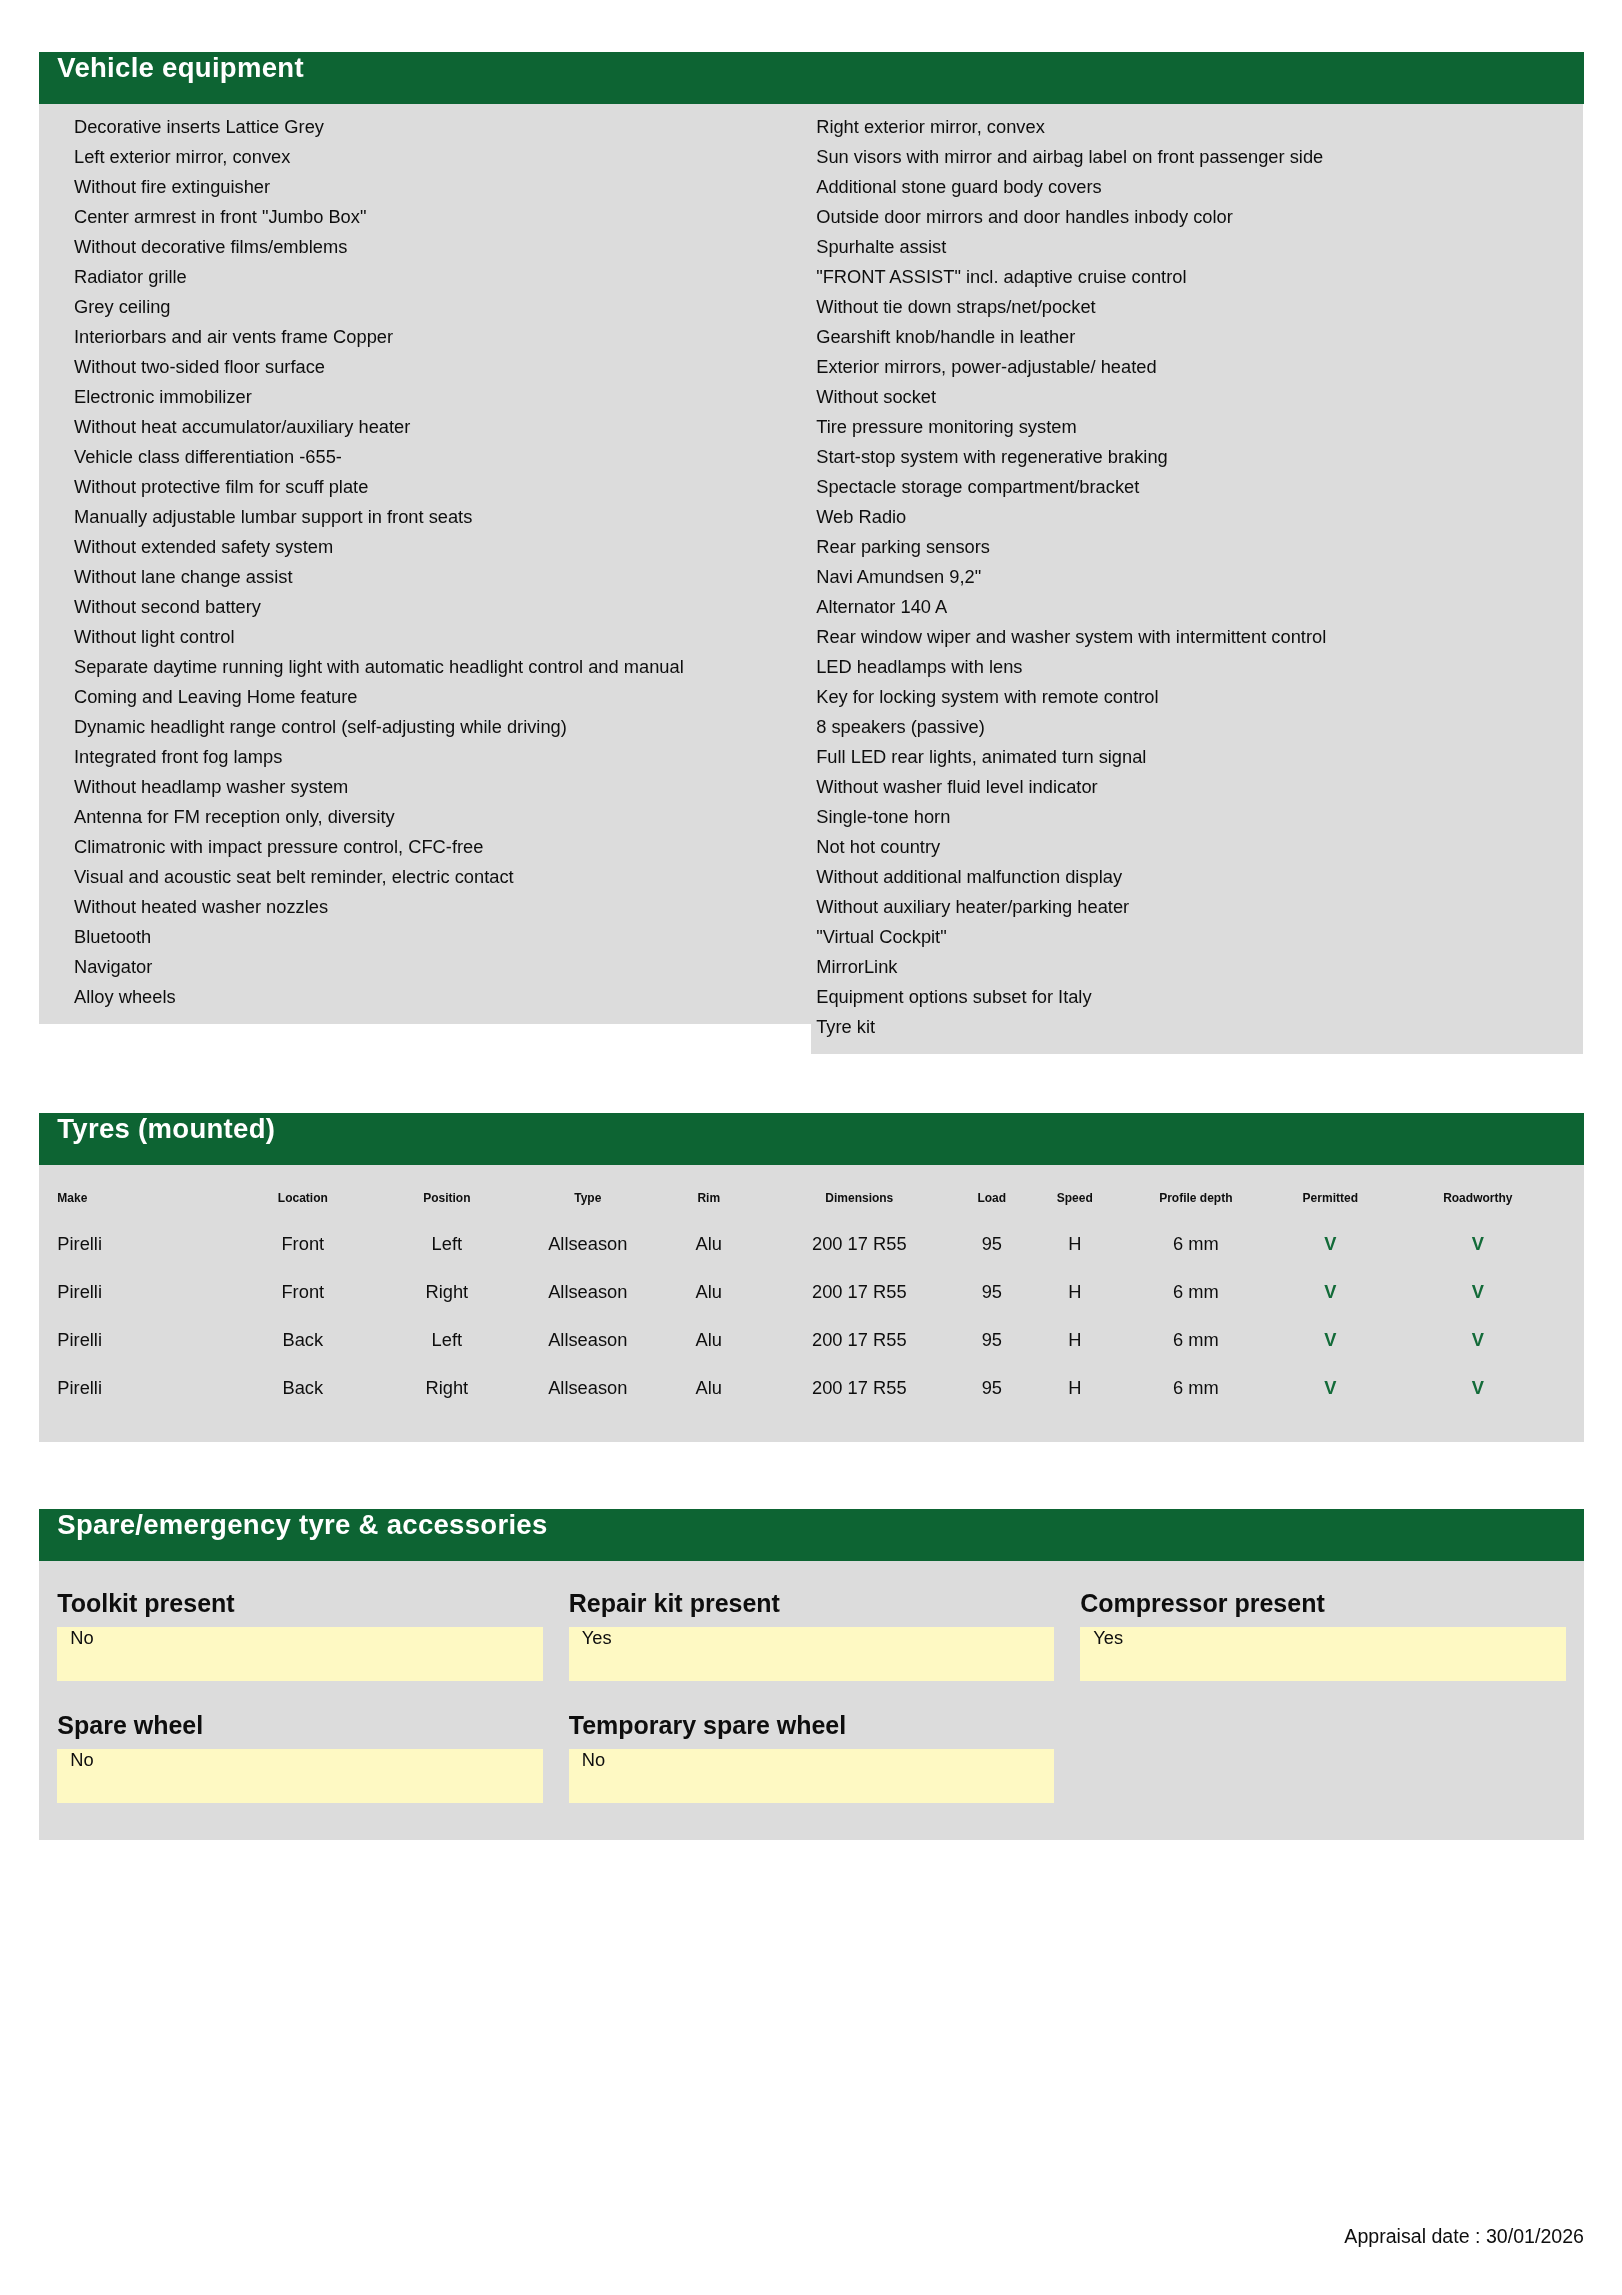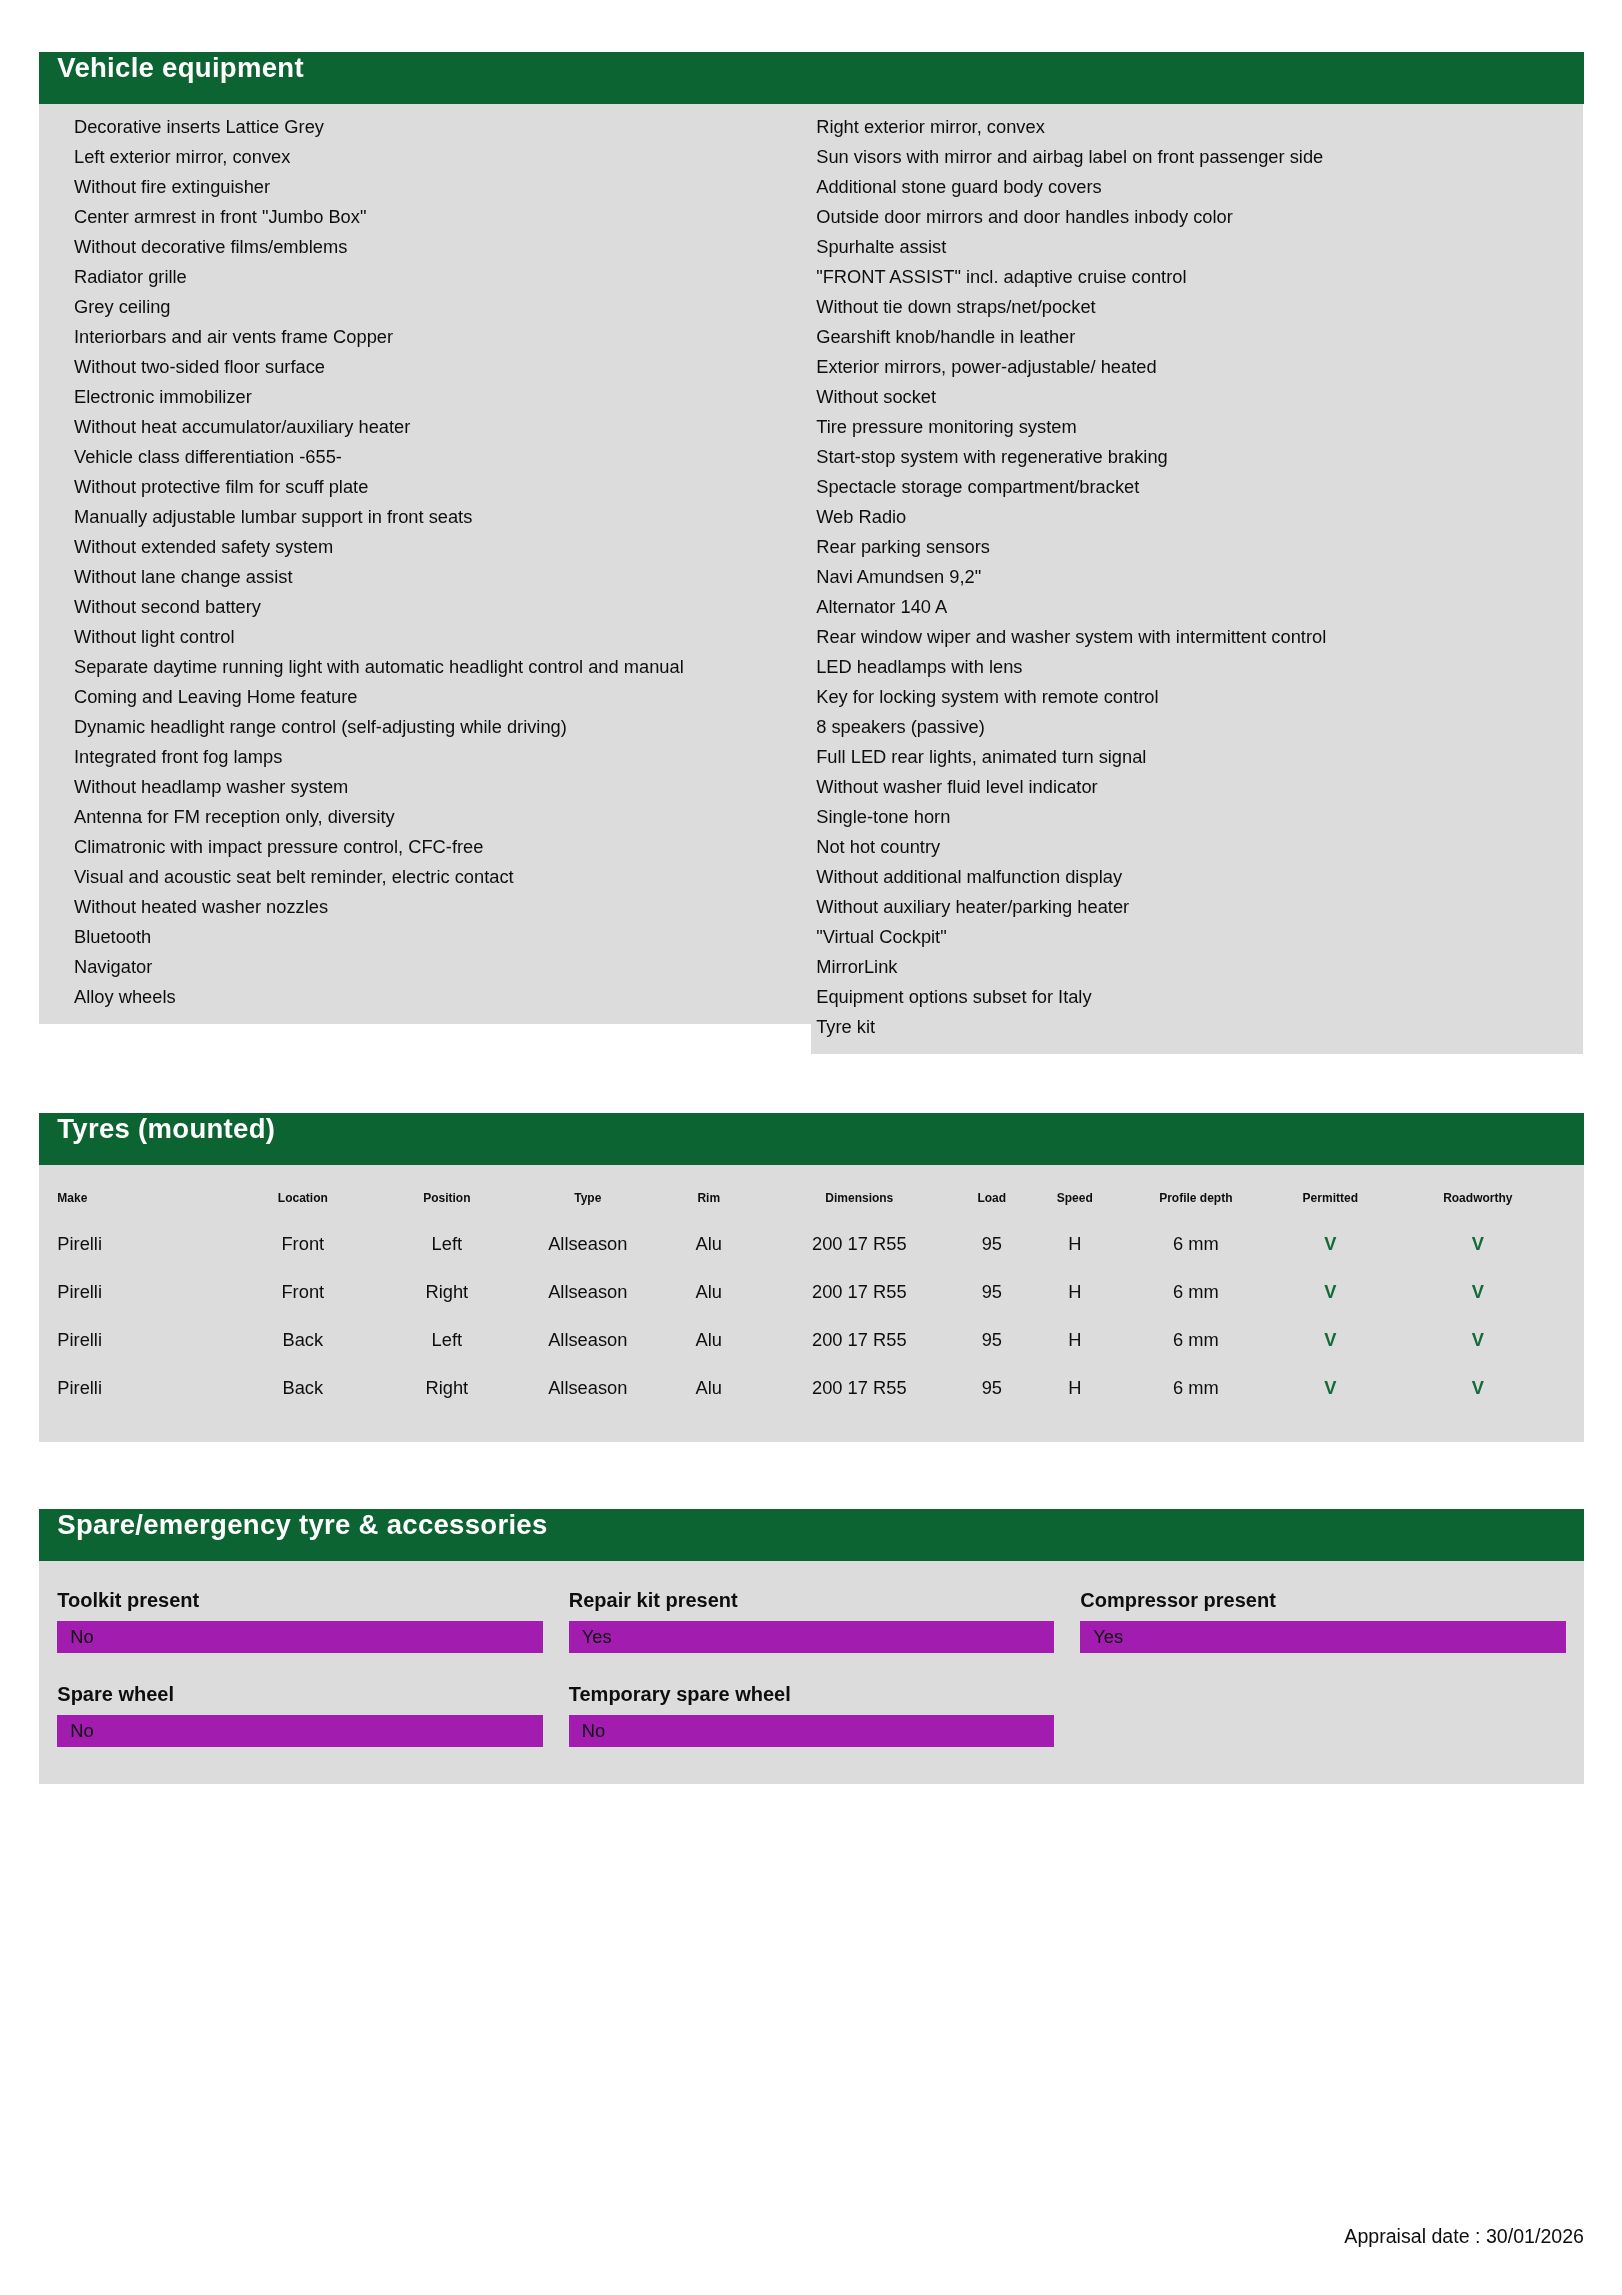--- a/index.html
+++ b/index.html
@@ -57,23 +57,23 @@
   td.check{color:var(--check-green);font-weight:600;font-size:19.6px;}
 
   
   .section-spare{margin-top:67px;}
   .spare-grid{
     background:var(--section-grey);
     padding:27.5px 18.3px 37px 18.3px;
     display:grid;grid-template-columns:repeat(3,1fr);
     column-gap:26px;row-gap:30px;
   }
-  .field-label{font-size:20px;font-weight:700;margin-bottom:9.2px;}
+  .field-label{font-size:25px;font-weight:700;margin-bottom:9.2px;}
   .field-box{
-    background:#a21caf;height:32px;display:flex;align-items:center;
+    background:#fef9c3;height:54px;display:flex;
     padding-left:13px;font-size:18.3px;
   }
 
   
   .appraisal-date{
     position:absolute;right:39px;top:2225px;
     font-size:19.6px;
   }
 </style>
 </head>

